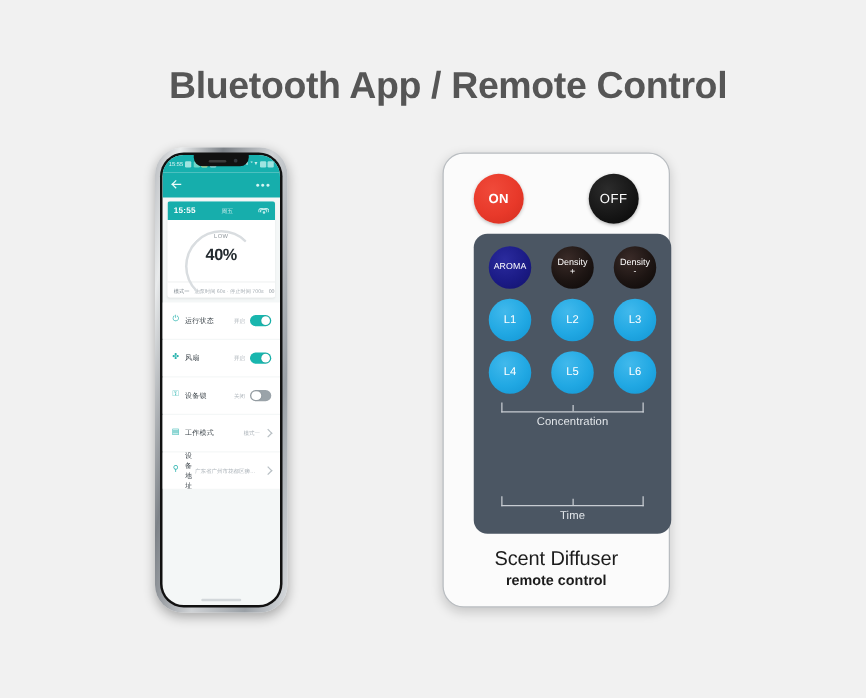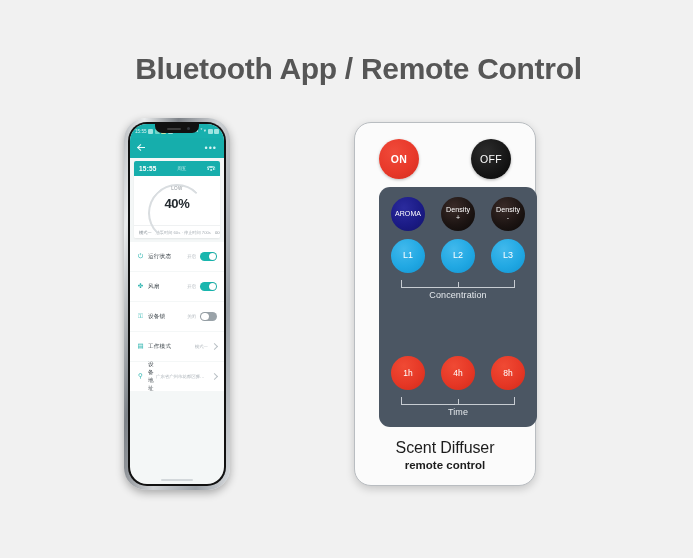--- a/index.html
+++ b/index.html
@@ -374,32 +374,32 @@
         <span class="sub">-</span>
       </div>
     </div>
 
     <div class="prow r2">
       <div class="pbtn lvl">L1</div>
       <div class="pbtn lvl">L2</div>
       <div class="pbtn lvl">L3</div>
     </div>
 
+    <div class="prow r3">
+      <div class="pbtn lvl">L4</div>
+      <div class="pbtn lvl">L5</div>
+      <div class="pbtn lvl">L6</div>
+    </div>
 
     <div class="bracket">
       <span class="tick"></span>
     </div>
     <div class="blabel">Concentration</div>
 
     <div class="time-section">
-      <div class="prow">
-        <div class="pbtn time">1h</div>
-        <div class="pbtn time">4h</div>
-        <div class="pbtn time">8h</div>
-      </div>
       <div class="bracket">
         <span class="tick"></span>
       </div>
       <div class="blabel">Time</div>
     </div>
 
   </div>
 
   <div class="remote-foot">
     <div class="rf-1">Scent Diffuser</div>

